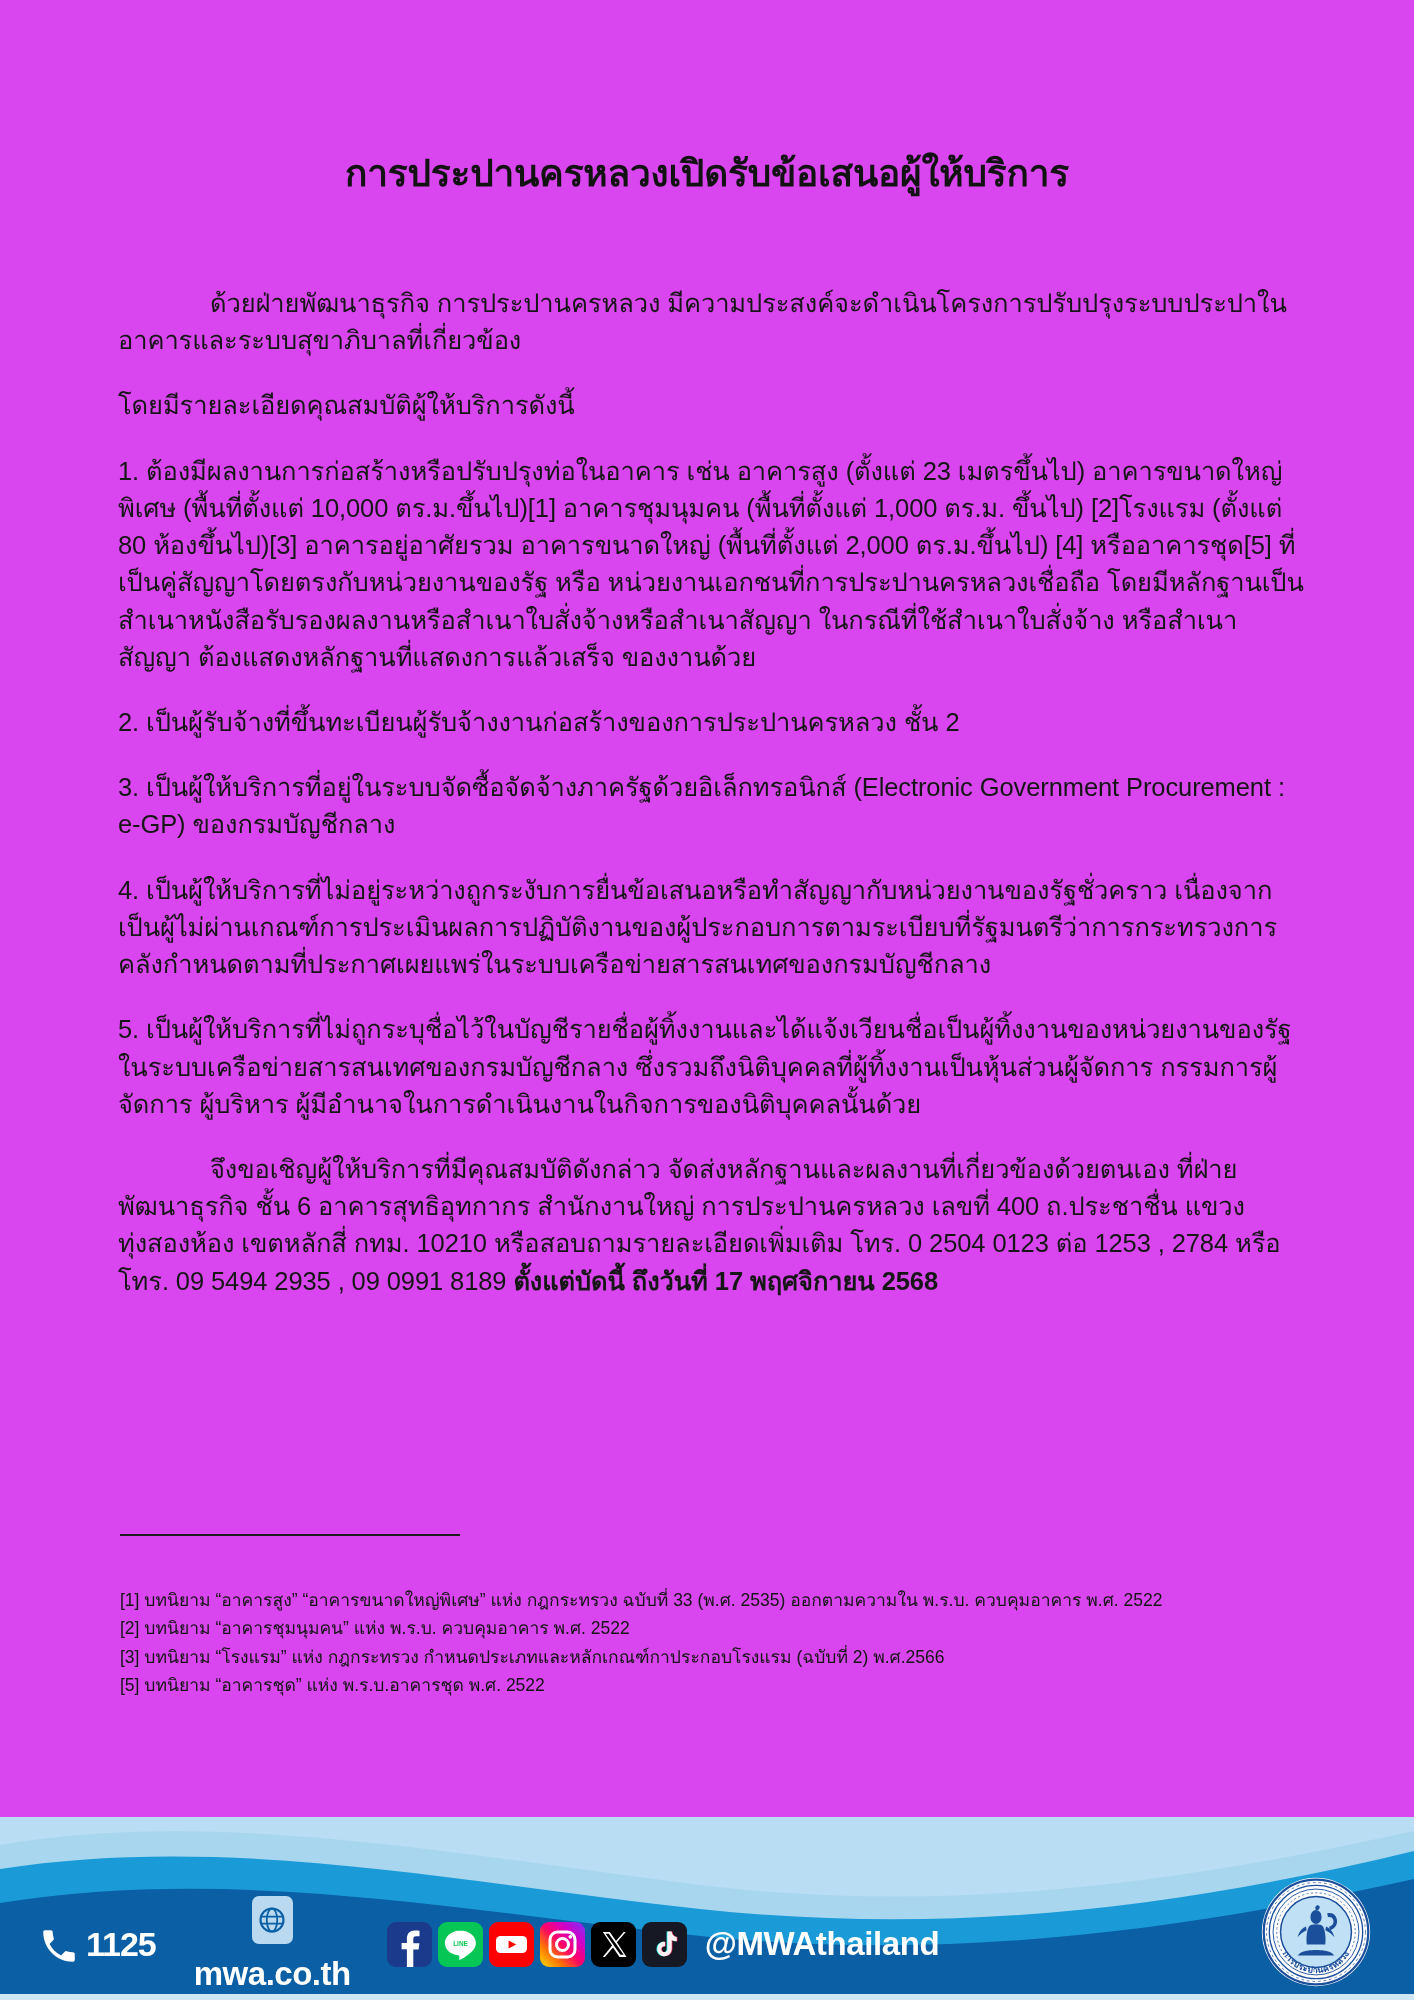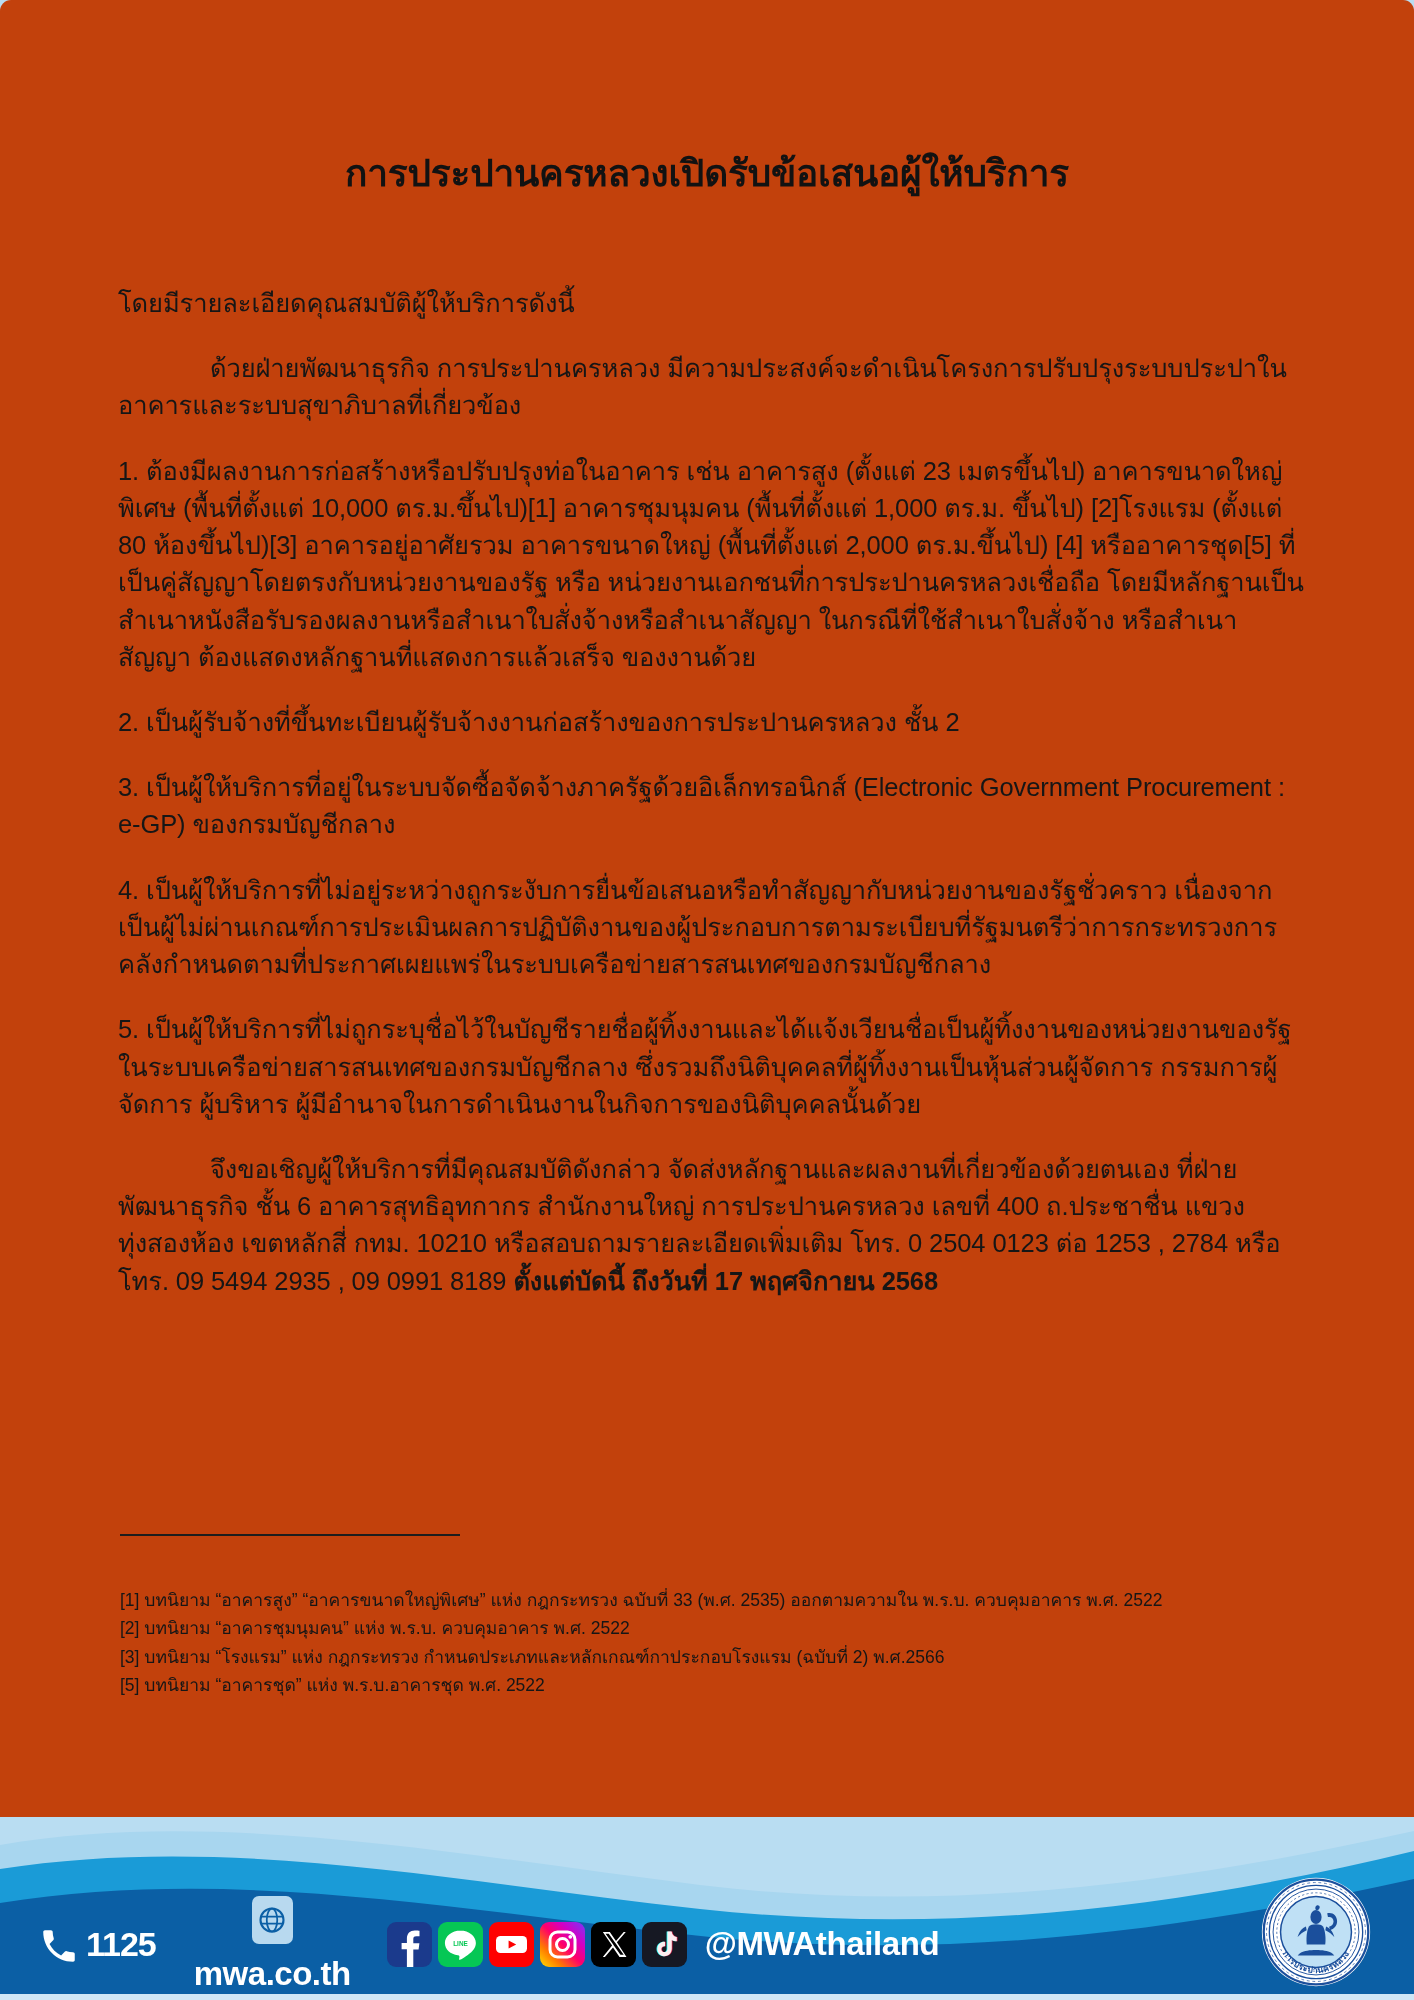--- a/index.html
+++ b/index.html
@@ -12,23 +12,22 @@
     background: #b9ddf2;
     font-family: "Liberation Sans", "DejaVu Sans", sans-serif;
     color: #161616;
     overflow: hidden;
     position: relative;
   }
   .page {
     position: relative;
     width: 1414px;
     height: 2000px;
-    background: #c2410c;
+    background: #d946ef;
     box-sizing: border-box;
-    border-radius: 11px;
   }
   .doc-title {
     position: absolute;
     top: 118px;
     left: 0;
     width: 1414px;
     text-align: center;
     font-size: 37px;
     font-weight: bold;
     letter-spacing: -0.2px;
@@ -192,23 +191,23 @@
 </style>
 </head>
 <body>
 
 <div class="page">
 
   <h1 class="doc-title">การประปานครหลวงเปิดรับข้อเสนอผู้ให้บริการ</h1>
 
   <div class="content">
 
+    <p class="para indent">ด้วยฝ่ายพัฒนาธุรกิจ การประปานครหลวง มีความประสงค์จะดำเนินโครงการปรับปรุงระบบประปาในอาคารและระบบสุขาภิบาลที่เกี่ยวข้อง</p>
+
     <p class="para">โดยมีรายละเอียดคุณสมบัติผู้ให้บริการดังนี้</p>
-
-    <p class="para indent">ด้วยฝ่ายพัฒนาธุรกิจ การประปานครหลวง มีความประสงค์จะดำเนินโครงการปรับปรุงระบบประปาในอาคารและระบบสุขาภิบาลที่เกี่ยวข้อง</p>
 
     <p class="para">1. ต้องมีผลงานการก่อสร้างหรือปรับปรุงท่อในอาคาร เช่น อาคารสูง (ตั้งแต่ 23 เมตรขึ้นไป) อาคารขนาดใหญ่พิเศษ (พื้นที่ตั้งแต่ 10,000 ตร.ม.ขึ้นไป)[1] อาคารชุมนุมคน (พื้นที่ตั้งแต่ 1,000 ตร.ม. ขึ้นไป) [2]โรงแรม (ตั้งแต่ 80 ห้องขึ้นไป)[3] อาคารอยู่อาศัยรวม อาคารขนาดใหญ่ (พื้นที่ตั้งแต่ 2,000 ตร.ม.ขึ้นไป) [4] หรืออาคารชุด[5] ที่เป็นคู่สัญญาโดยตรงกับหน่วยงานของรัฐ หรือ หน่วยงานเอกชนที่การประปานครหลวงเชื่อถือ โดยมีหลักฐานเป็นสำเนาหนังสือรับรองผลงานหรือสำเนาใบสั่งจ้างหรือสำเนาสัญญา ในกรณีที่ใช้สำเนาใบสั่งจ้าง หรือสำเนาสัญญา ต้องแสดงหลักฐานที่แสดงการแล้วเสร็จ ของงานด้วย</p>
     <p class="para">2. เป็นผู้รับจ้างที่ขึ้นทะเบียนผู้รับจ้างงานก่อสร้างของการประปานครหลวง ชั้น 2</p>
     <p class="para">3. เป็นผู้ให้บริการที่อยู่ในระบบจัดซื้อจัดจ้างภาครัฐด้วยอิเล็กทรอนิกส์ (Electronic Government Procurement : e-GP) ของกรมบัญชีกลาง</p>
     <p class="para">4. เป็นผู้ให้บริการที่ไม่อยู่ระหว่างถูกระงับการยื่นข้อเสนอหรือทำสัญญากับหน่วยงานของรัฐชั่วคราว เนื่องจากเป็นผู้ไม่ผ่านเกณฑ์การประเมินผลการปฏิบัติงานของผู้ประกอบการตามระเบียบที่รัฐมนตรีว่าการกระทรวงการคลังกำหนดตามที่ประกาศเผยแพร่ในระบบเครือข่ายสารสนเทศของกรมบัญชีกลาง</p>
     <p class="para">5. เป็นผู้ให้บริการที่ไม่ถูกระบุชื่อไว้ในบัญชีรายชื่อผู้ทิ้งงานและได้แจ้งเวียนชื่อเป็นผู้ทิ้งงานของหน่วยงานของรัฐในระบบเครือข่ายสารสนเทศของกรมบัญชีกลาง ซึ่งรวมถึงนิติบุคคลที่ผู้ทิ้งงานเป็นหุ้นส่วนผู้จัดการ กรรมการผู้จัดการ ผู้บริหาร ผู้มีอำนาจในการดำเนินงานในกิจการของนิติบุคคลนั้นด้วย</p>
 
     <p class="para indent"><span>จึงขอเชิญผู้ให้บริการที่มีคุณสมบัติดังกล่าว จัดส่งหลักฐานและผลงานที่เกี่ยวข้องด้วยตนเอง ที่ฝ่ายพัฒนาธุรกิจ ชั้น 6 อาคารสุทธิอุทกากร สำนักงานใหญ่ การประปานครหลวง เลขที่ 400 ถ.ประชาชื่น แขวงทุ่งสองห้อง เขตหลักสี่ กทม. 10210 หรือสอบถามรายละเอียดเพิ่มเติม โทร. 0 2504 0123 ต่อ 1253 , 2784 หรือ โทร. 09 5494 2935 , 09 0991 8189 </span><span class="bold">ตั้งแต่บัดนี้ ถึงวันที่ 17 พฤศจิกายน 2568</span></p>
 
   </div>

